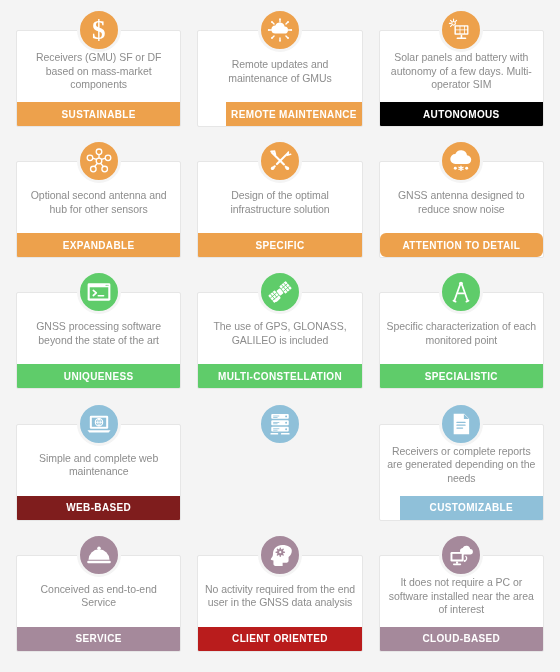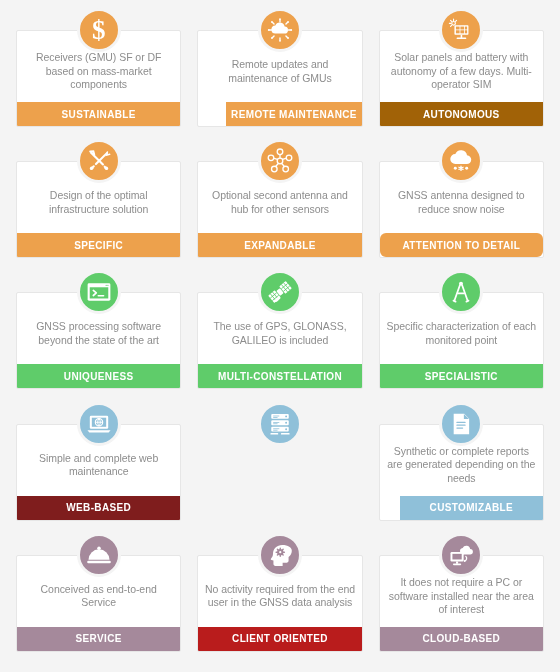--- a/index.html
+++ b/index.html
@@ -137,60 +137,60 @@
           <rect x="15.3" y="16.3" width="4.2" height="3.5" fill="#eda14c"></rect>
           <rect x="20.4" y="16.3" width="2.6" height="3.5" fill="#eda14c"></rect>
           <rect x="15.6" y="21.5" width="1.8" height="3.6"></rect>
           <rect x="11" y="24.6" width="11" height="1.8" rx="0.8"></rect>
         </svg>
       </div>
       <div class="card">
         <div class="card-body">
           <div class="card-text">Solar panels and battery with autonomy of a few days. Multi-operator SIM</div>
         </div>
-        <div class="badge" style="background: #a16207;">AUTONOMOUS</div>
+        <div class="badge" style="background: #000000;">AUTONOMOUS</div>
+      </div>
+    </div>
+    <div class="cell">
+      <div class="icon-badge" style="background: rgb(237, 161, 76);">
+        <svg width="28" height="28" viewBox="0 0 32 32" fill="none" stroke="#fff" stroke-width="1.5">
+          <circle cx="16" cy="16" r="3.2"></circle>
+          <circle cx="16" cy="5.5" r="3.2"></circle>
+          <circle cx="26.3" cy="12.4" r="3.2"></circle>
+          <circle cx="22.5" cy="25.2" r="3.2"></circle>
+          <circle cx="9.5" cy="25.2" r="3.2"></circle>
+          <circle cx="5.7" cy="12.4" r="3.2"></circle>
+          <path d="M16 12.8V8.7M18.9 14.2l4.6-1.5M18 18.8l3 3.5M14 18.8l-3 3.5M13.1 14.2 8.5 12.7"></path>
+        </svg>
+      </div>
+      <div class="card">
+        <div class="card-body">
+          <div class="card-text">Optional second antenna and hub for other sensors</div>
+        </div>
+        <div class="badge" style="background: rgb(237, 161, 76);">EXPANDABLE</div>
       </div>
     </div>
     <div class="cell">
       <div class="icon-badge" style="background: rgb(237, 161, 76);">
         <svg width="28" height="28" viewBox="0 0 32 32" fill="none" stroke="#fff" stroke-width="2.4" stroke-linecap="round">
           <path d="M7 6.5l13.5 13.5"></path>
           <path d="M22.5 22.5l2.5 2.5"></path>
           <path d="M25 7 12.5 19.5"></path>
           <path d="M10 22l-3 3"></path>
           <path d="M6 5.2 9.5 5l1 3.5"></path>
           <path d="M25.6 5.8l-1 3.6 3.6-1" stroke-width="1.8"></path>
           <circle cx="7.6" cy="24.2" r="2" fill="#fff" stroke="none"></circle>
           <circle cx="24.4" cy="24.2" r="2" fill="#fff" stroke="none"></circle>
         </svg>
       </div>
       <div class="card">
         <div class="card-body">
           <div class="card-text">Design of the optimal infrastructure solution</div>
         </div>
         <div class="badge" style="background: rgb(237, 161, 76);">SPECIFIC</div>
-      </div>
-    </div>
-    <div class="cell">
-      <div class="icon-badge" style="background: rgb(237, 161, 76);">
-        <svg width="28" height="28" viewBox="0 0 32 32" fill="none" stroke="#fff" stroke-width="1.5">
-          <circle cx="16" cy="16" r="3.2"></circle>
-          <circle cx="16" cy="5.5" r="3.2"></circle>
-          <circle cx="26.3" cy="12.4" r="3.2"></circle>
-          <circle cx="22.5" cy="25.2" r="3.2"></circle>
-          <circle cx="9.5" cy="25.2" r="3.2"></circle>
-          <circle cx="5.7" cy="12.4" r="3.2"></circle>
-          <path d="M16 12.8V8.7M18.9 14.2l4.6-1.5M18 18.8l3 3.5M14 18.8l-3 3.5M13.1 14.2 8.5 12.7"></path>
-        </svg>
-      </div>
-      <div class="card">
-        <div class="card-body">
-          <div class="card-text">Optional second antenna and hub for other sensors</div>
-        </div>
-        <div class="badge" style="background: rgb(237, 161, 76);">EXPANDABLE</div>
       </div>
     </div>
     <div class="cell">
       <div class="icon-badge" style="background: rgb(237, 161, 76);">
         <svg width="28" height="28" viewBox="0 0 32 32" fill="#fff" stroke="none">
           <path d="M9.5 19.5h13a5 5 0 0 0 .4-10 7 7 0 0 0-13.4-1.5A4.9 4.9 0 0 0 9.5 19.5z"></path>
           <g stroke="#fff" stroke-width="1.5" stroke-linecap="round">
             <path d="M16 21.8v5M13.6 23.1l4.8 2.4M18.4 23.1l-4.8 2.4"></path>
           </g>
           <circle cx="9.5" cy="24.2" r="1.7"></circle>
@@ -308,21 +308,21 @@
         <svg width="26" height="26" viewBox="0 0 32 32" fill="none">
           <path d="M7 3.5h13l6 6v19H7z" fill="#fff"></path>
           <path d="M19.5 3.6v6.3h6.3" fill="#8fc0d9"></path>
           <g stroke="#8fc0d9" stroke-width="1.5" stroke-linecap="round">
             <path d="M11 14h10M11 17.5h10M11 21h7"></path>
           </g>
         </svg>
       </div>
       <div class="card">
         <div class="card-body">
-          <div class="card-text">Synthetic or complete reports are generated depending on the needs</div>
+          <div class="card-text">Receivers or complete reports are generated depending on the needs</div>
         </div>
         <div class="badge" style="background: rgb(143, 192, 217); margin-left: 20px;">CUSTOMIZABLE</div>
       </div>
     </div>
     <div class="cell">
       <div class="icon-badge" style="background: rgb(165, 137, 155);">
         <svg width="28" height="28" viewBox="0 0 32 32" fill="#fff" stroke="none">
           <circle cx="16" cy="8.2" r="2"></circle>
           <path d="M4 21.5a12 12 0 0 1 24 0z"></path>
           <rect x="2.5" y="22.6" width="27" height="2.9" rx="1.4"></rect>

